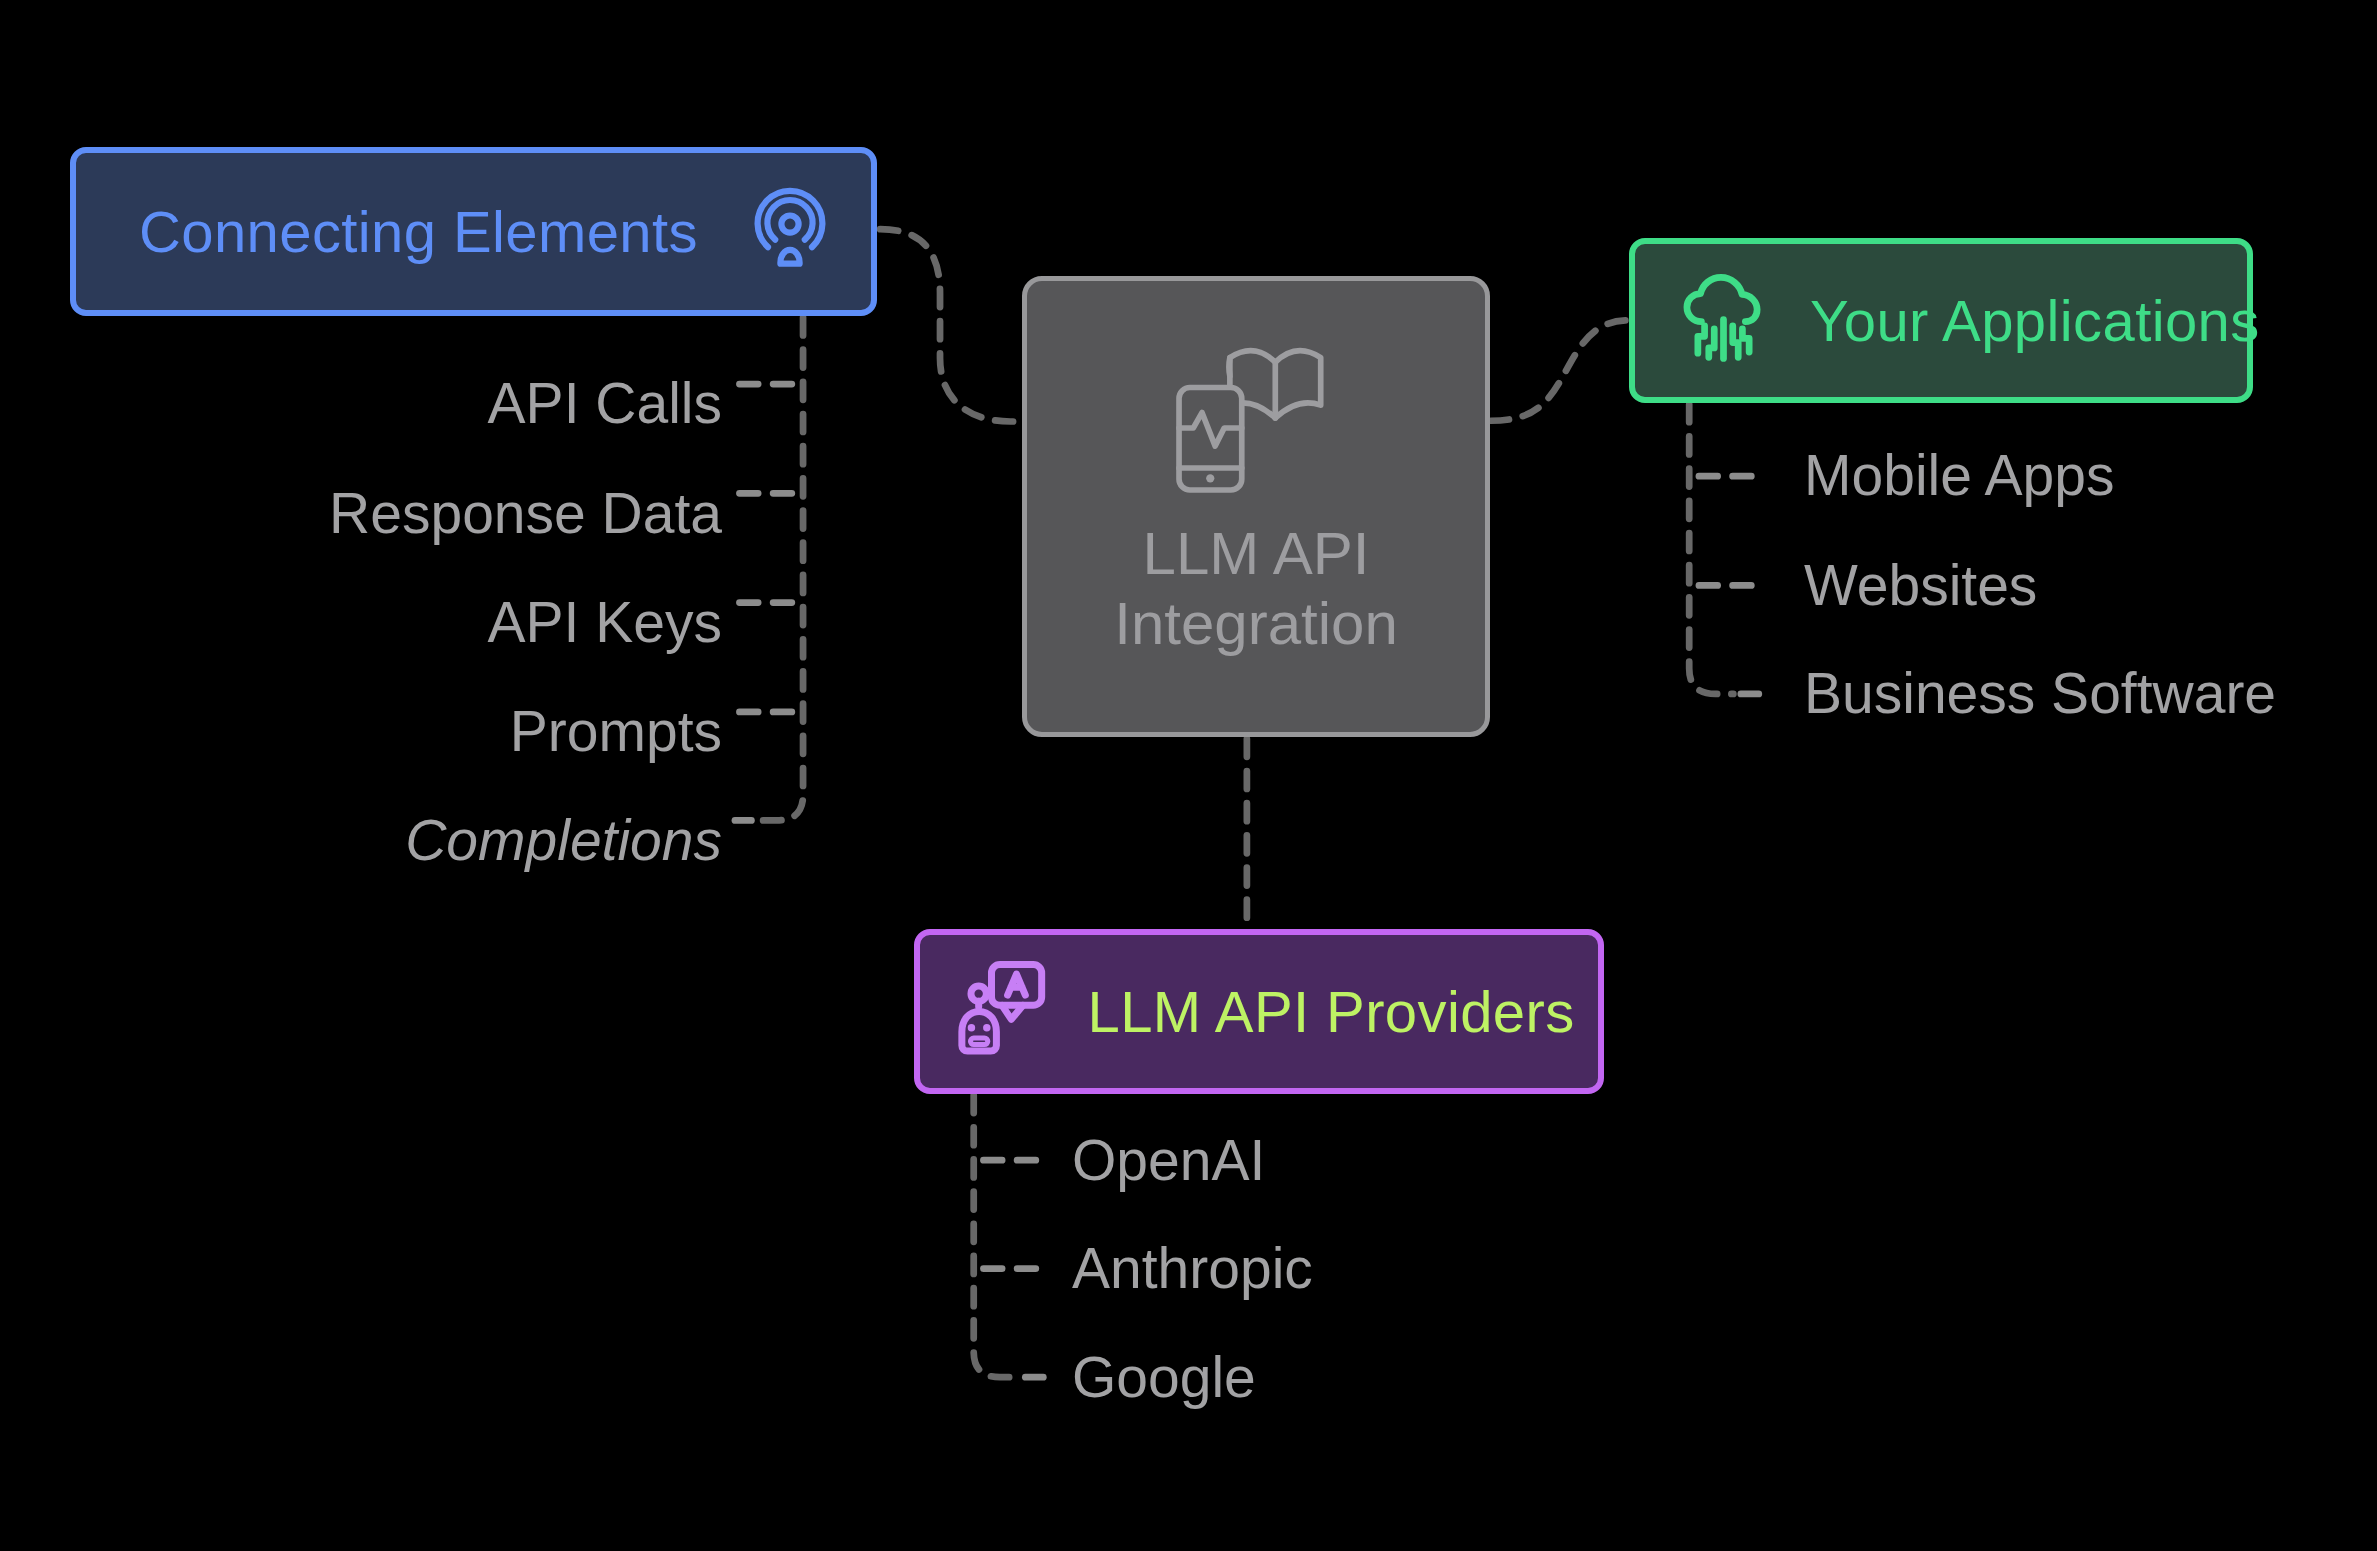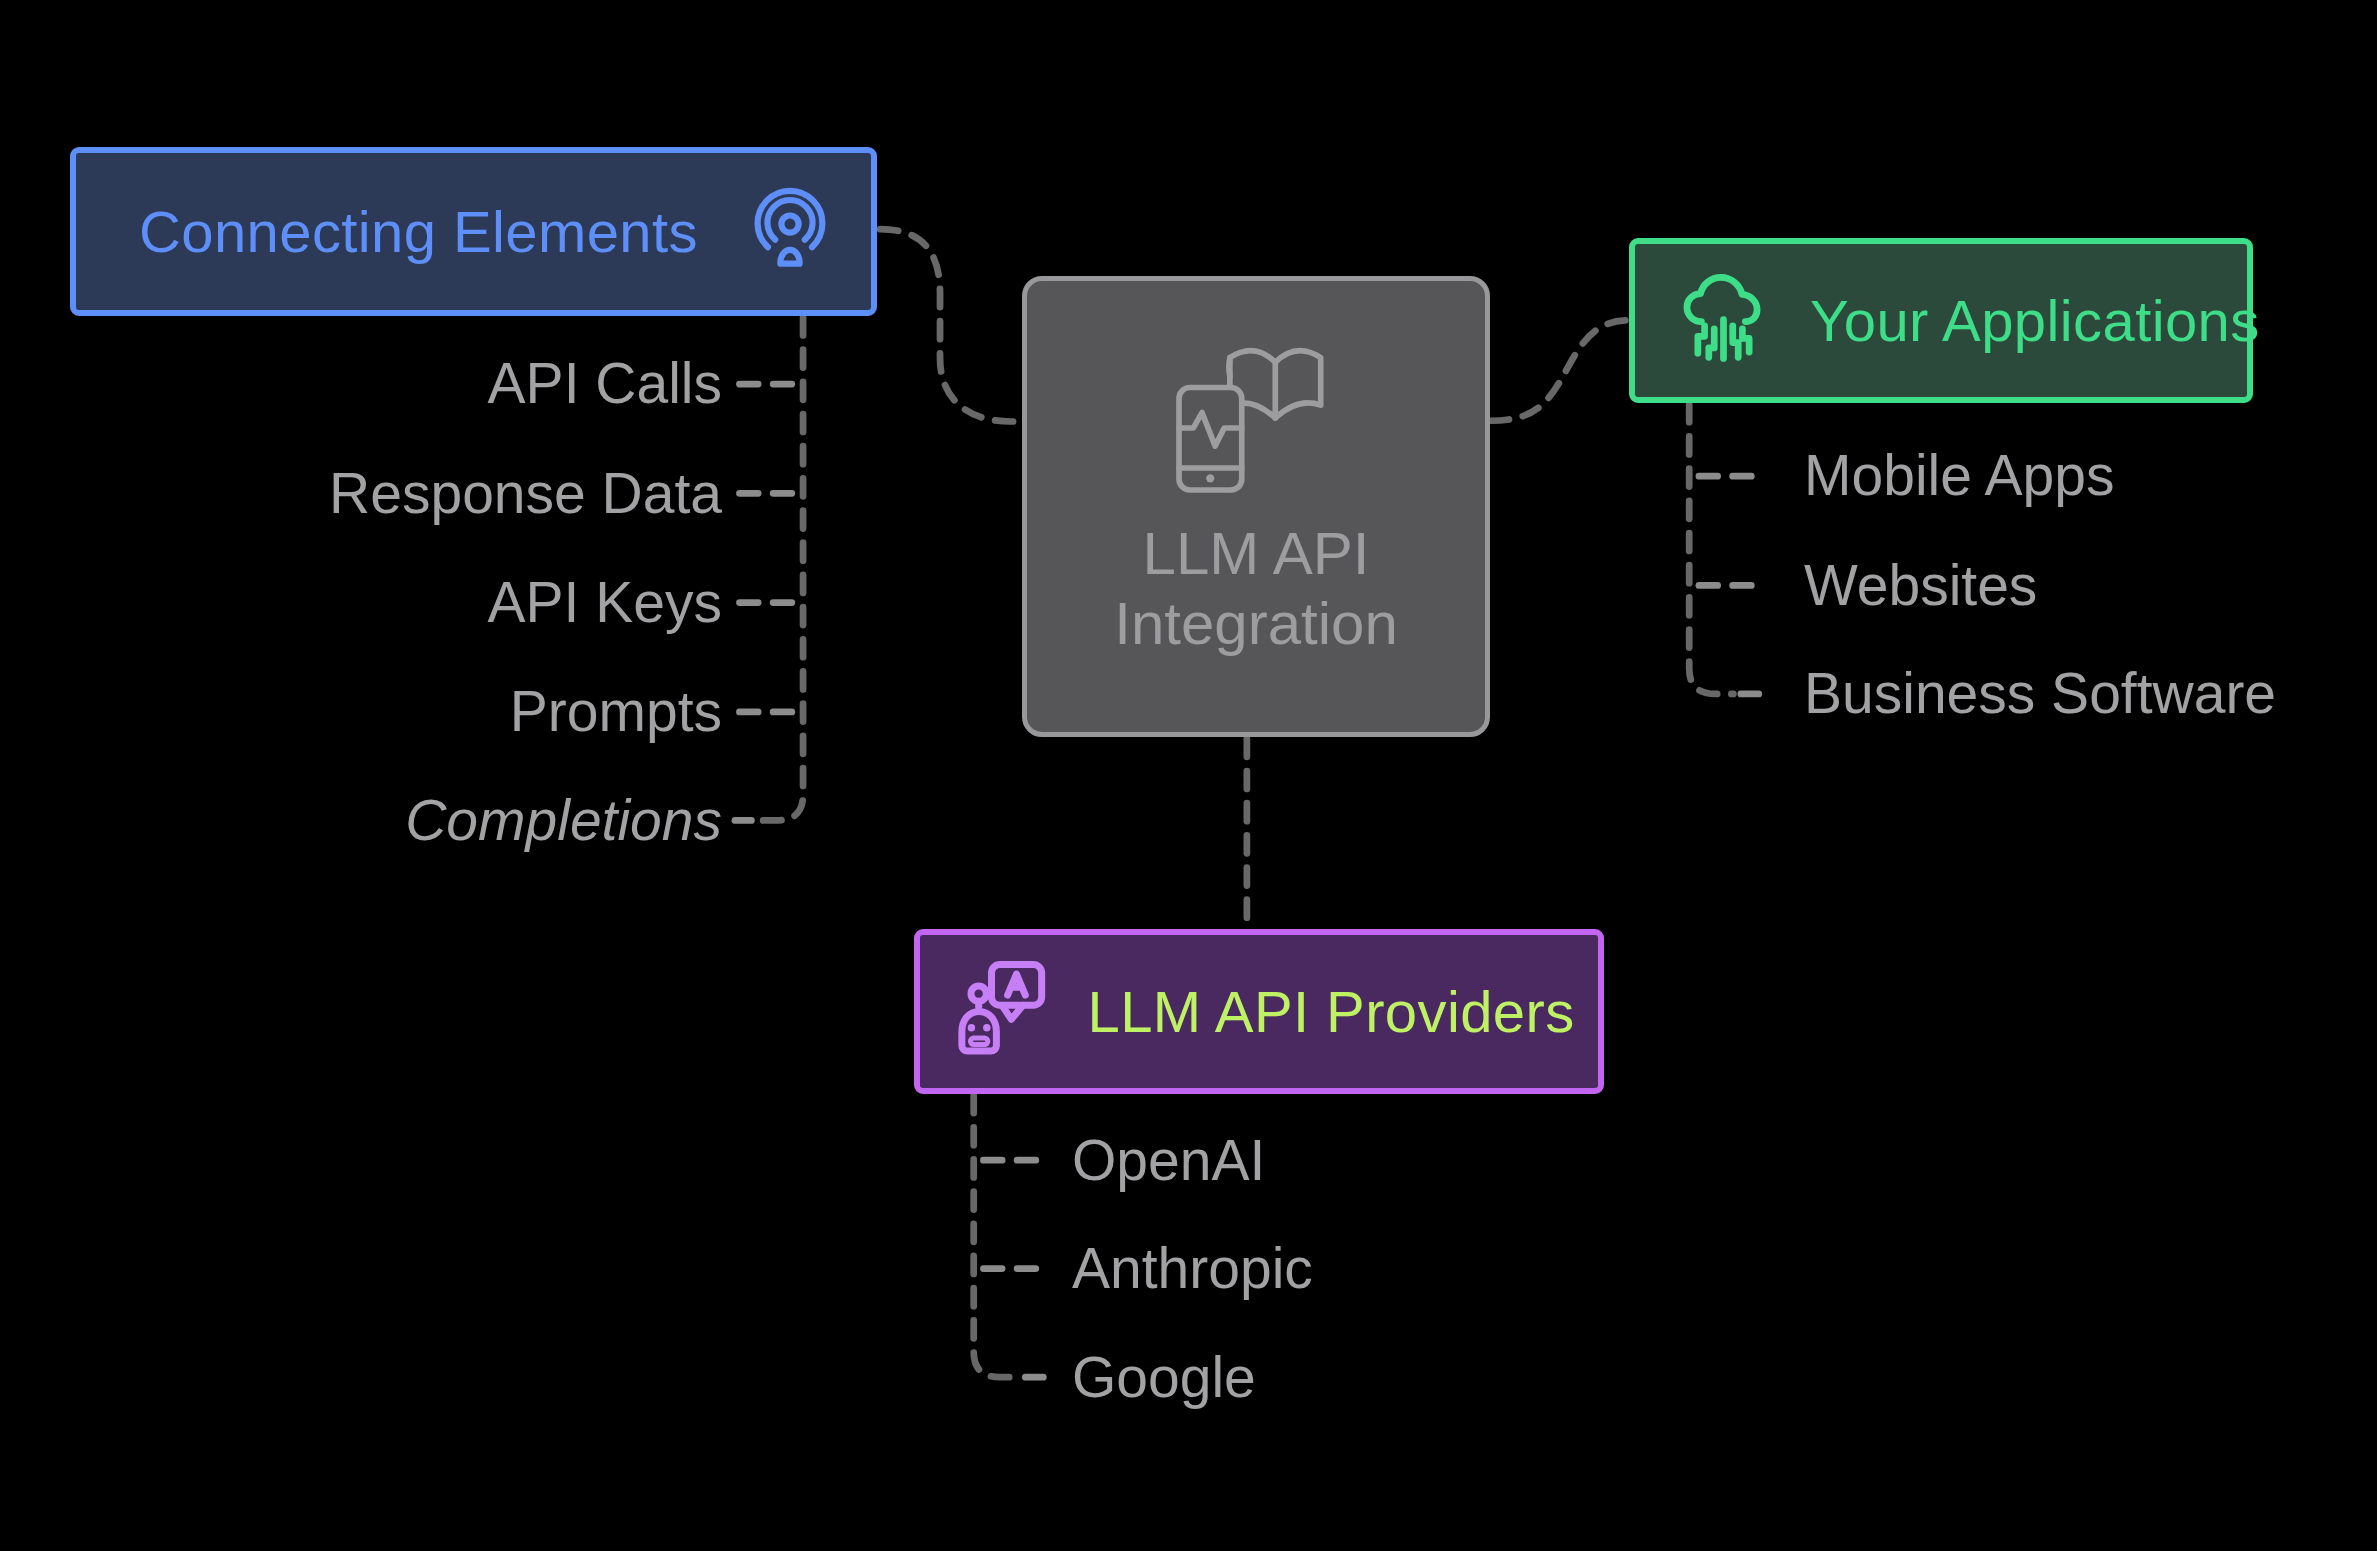--- a/index.html
+++ b/index.html
@@ -2,21 +2,21 @@
 <html style="font-size:12px"><head>
 <meta charset="utf-8">
 <style>
   html,body{margin:0;padding:0;background:#000;}
   #canvas{
     position:relative;width:2377px;height:1551px;background:#000000;overflow:hidden;
     font-family:"Liberation Sans",sans-serif;
   }
   .node{
     position:absolute;box-sizing:border-box;display:flex;align-items:center;
-    border-style:solid;border-width:6px;border-radius:9px;
+    border-style:solid;border-width:6px;border-radius:16px;
   }
   .node .title{white-space:nowrap;font-size:58px;font-weight:400;letter-spacing:0.4px;}
   #node-connecting{
     left:70px;top:147px;width:807px;height:169px;
     background:#2c3a58;border-color:#5e8ef7;color:#5e8ef7;padding-left:63px;
   }
   #node-connecting .node-icon{position:absolute;right:33px;top:50%;transform:translateY(-50%);}
   #node-applications{
     left:1629px;top:238px;width:624px;height:165px;
     background:#2b4a3c;border-color:#3edd87;color:#3edd87;padding-left:42px;
@@ -33,21 +33,21 @@
   }
   #center-icon{position:absolute;left:148px;top:58px;}
   #center-title{
     position:absolute;left:0;top:238px;width:100%;text-align:center;
     font-size:60px;line-height:70px;color:#9d9da0;
   }
   .leaf{
     position:absolute;height:67px;line-height:67px;font-size:57px;color:#a2a2a4;
     white-space:nowrap;
   }
-  .leaf.right-align{}
+  .leaf.right-align{margin-top:20px;}
   #connector-layer{position:absolute;left:0;top:0;}
   .trunk{stroke:#686868;stroke-width:9;fill:none;stroke-dasharray:24 19;stroke-linecap:round;}
   .branch{stroke:#8c8c8c;stroke-width:9;fill:none;stroke-dasharray:25 20;stroke-linecap:round;}
   .icon-stroke{fill:none;stroke-linecap:round;stroke-linejoin:round;}
 </style>
 </head>
 <body>
 
 <div id="canvas">
 

